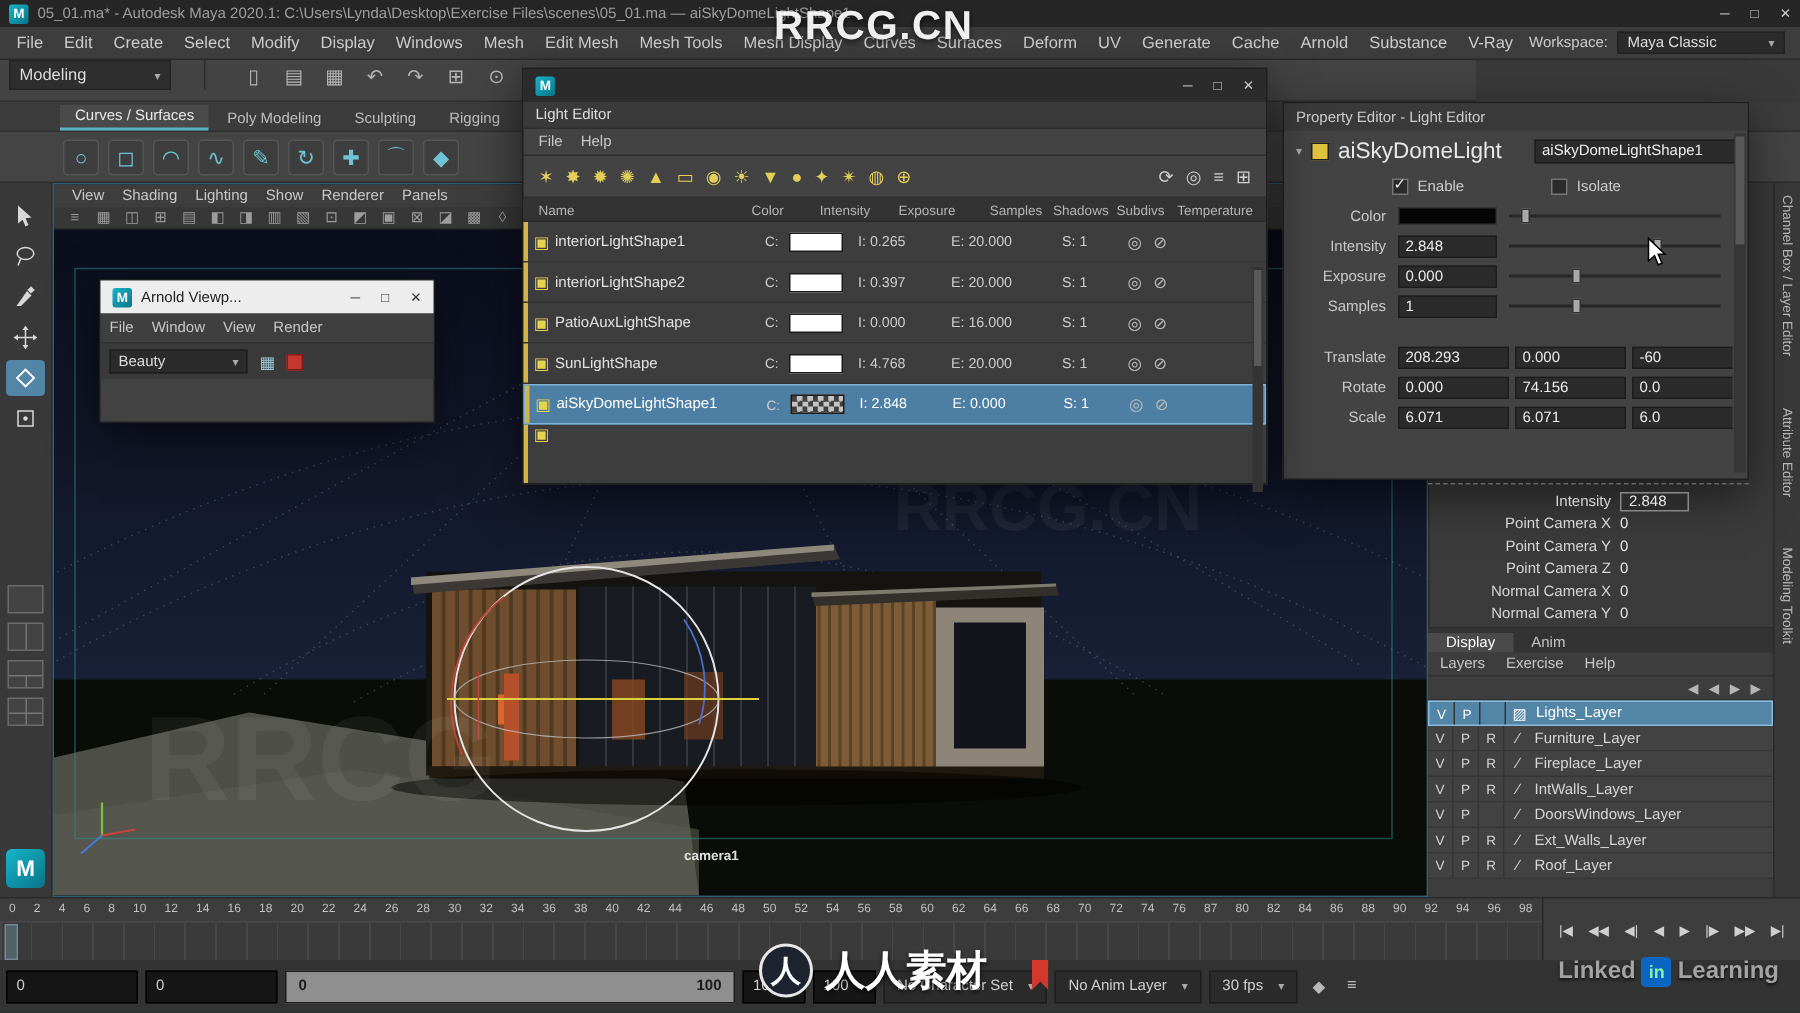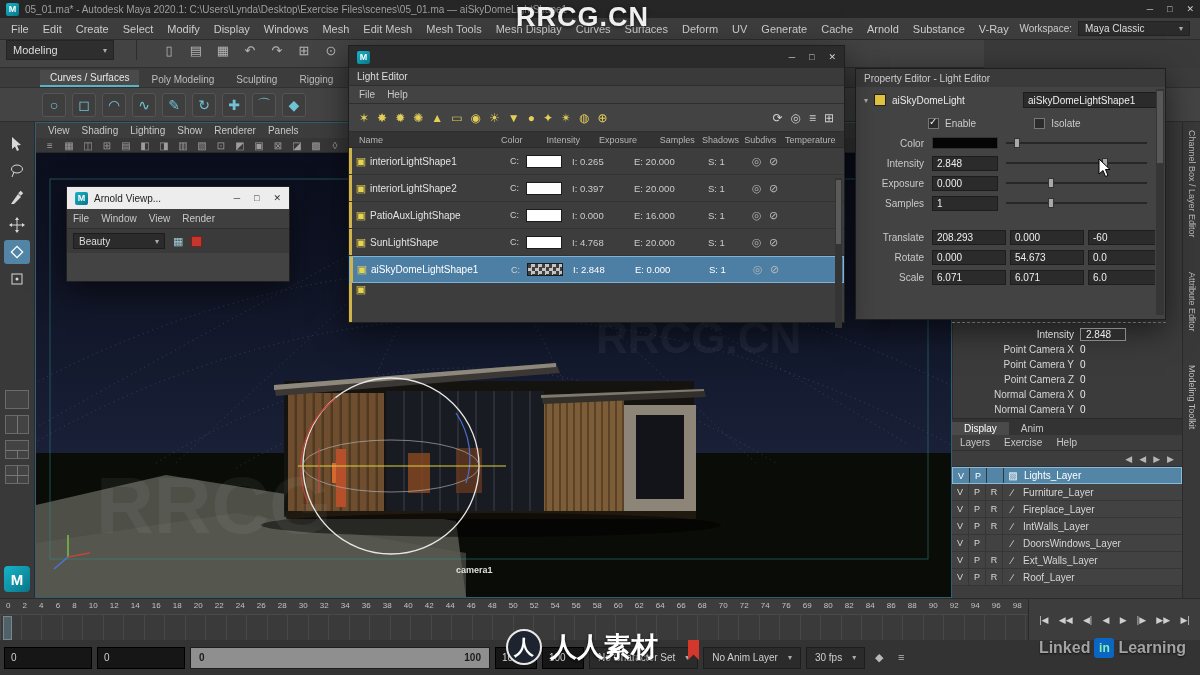--- a/index.html
+++ b/index.html
@@ -92,21 +92,21 @@
 .le-sam{width:40px;font-size:9.5px;}
 .le-ico{width:17px;text-align:center;color:#b9b9b9;font-size:11px;}
 .lepartial{flex:1;background:#3d3d3d;overflow:hidden;display:flex;align-items:flex-start;}
 .lescroll{position:absolute;right:2px;top:132px;width:7px;height:150px;background:#343434;z-index:31;}
 .lescroll i{display:block;margin:2px 1px;height:64px;background:#5a5a5a;}
 
 .pe{left:855px;top:68px;width:311px;height:252px;z-index:15;}
 .pe .wtitle{height:18px;background:#3a3a3a;}
 .pe-node{display:flex;align-items:center;gap:6px;padding:5px 8px;}
 .pe-swatch{width:12px;height:12px;background:#e0c23f;border:1px solid #222;}
-.pe-nodetype{font-size:10px;color:#e8e8e8;}
+.pe-nodetype{font-size:15px;color:#e8e8e8;}
 .fld{background:#2b2b2b;border:1px solid #1d1d1d;color:#eee;font-size:10px;padding:1px 4px;display:flex;align-items:center;}
 .pe-namefld{margin-left:auto;width:134px;height:16px;}
 .pe-row{display:flex;align-items:center;gap:8px;padding:0 10px;height:20px;font-size:10px;}
 .pe-lbl{width:58px;text-align:right;color:#c9c9c9;flex:0 0 auto;}
 .pe-val{width:66px;height:15px;flex:0 0 auto;}
 .sl{flex:1;height:2px;background:#272727;position:relative;margin-right:8px;}
 .knob{position:absolute;top:-4px;width:6px;height:10px;background:#a9a9a9;border:1px solid #333;}
 .pe-checks{padding-left:72px;gap:6px;}
 .cb{width:11px;height:11px;border:1px solid #777;background:#2b2b2b;position:relative;display:inline-block;}
 .cb.on::after{content:"✓";position:absolute;left:0;top:-3px;color:#ececec;font-size:10px;}
@@ -683,21 +683,21 @@
           <span class="pe-3f">
             <span class="fld">208.293</span>
             <span class="fld">0.000</span>
             <span class="fld">-60</span>
           </span>
         </div>
         <div class="pe-row">
           <span class="pe-lbl">Rotate</span>
           <span class="pe-3f">
             <span class="fld">0.000</span>
-            <span class="fld">54.673</span>
+            <span class="fld">74.156</span>
             <span class="fld">0.0</span>
           </span>
         </div>
         <div class="pe-row">
           <span class="pe-lbl">Scale</span>
           <span class="pe-3f">
             <span class="fld">6.071</span>
             <span class="fld">6.071</span>
             <span class="fld">6.0</span>
           </span>
@@ -767,21 +767,21 @@
       <span class="tln">58</span>
       <span class="tln">60</span>
       <span class="tln">62</span>
       <span class="tln">64</span>
       <span class="tln">66</span>
       <span class="tln">68</span>
       <span class="tln">70</span>
       <span class="tln">72</span>
       <span class="tln">74</span>
       <span class="tln">76</span>
-      <span class="tln">69</span>
+      <span class="tln">87</span>
       <span class="tln">80</span>
       <span class="tln">82</span>
       <span class="tln">84</span>
       <span class="tln">86</span>
       <span class="tln">88</span>
       <span class="tln">90</span>
       <span class="tln">92</span>
       <span class="tln">94</span>
       <span class="tln">96</span>
       <span class="tln">98</span>

